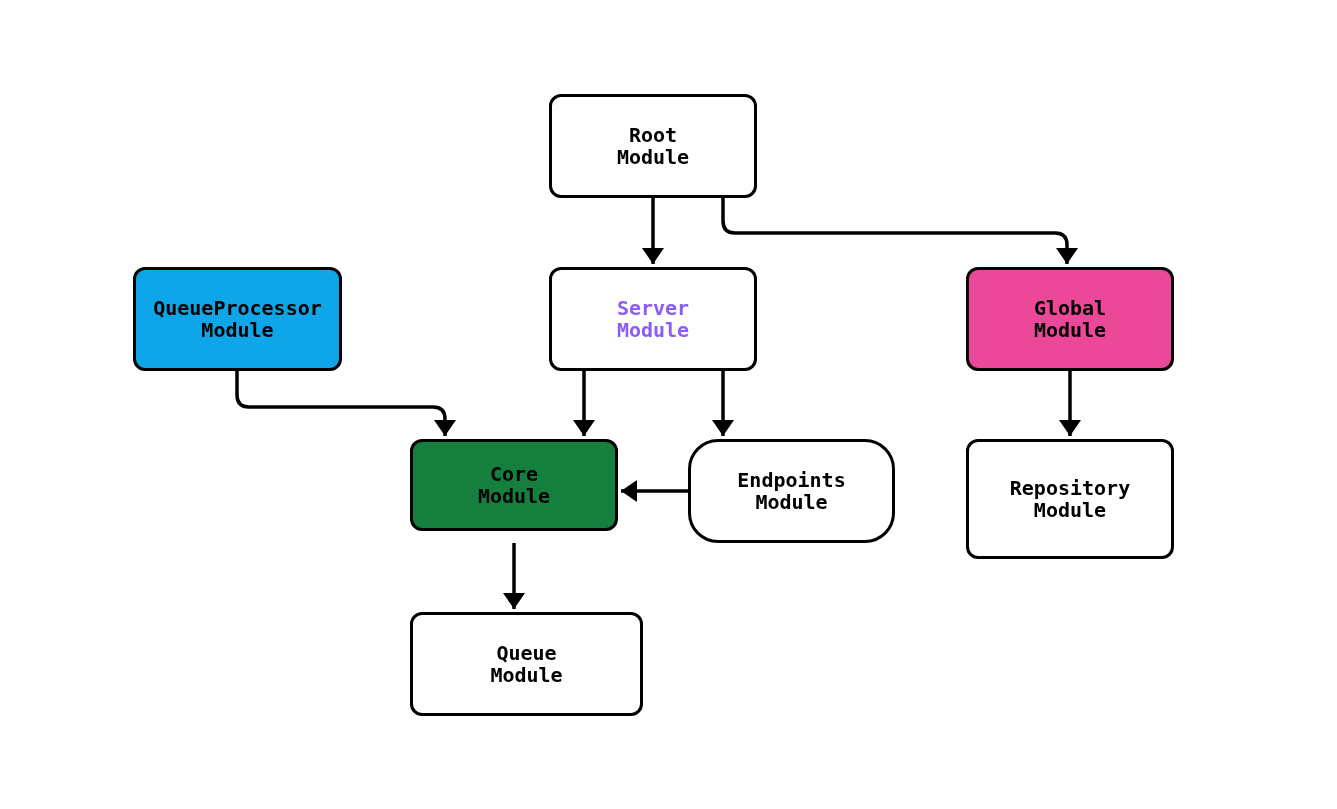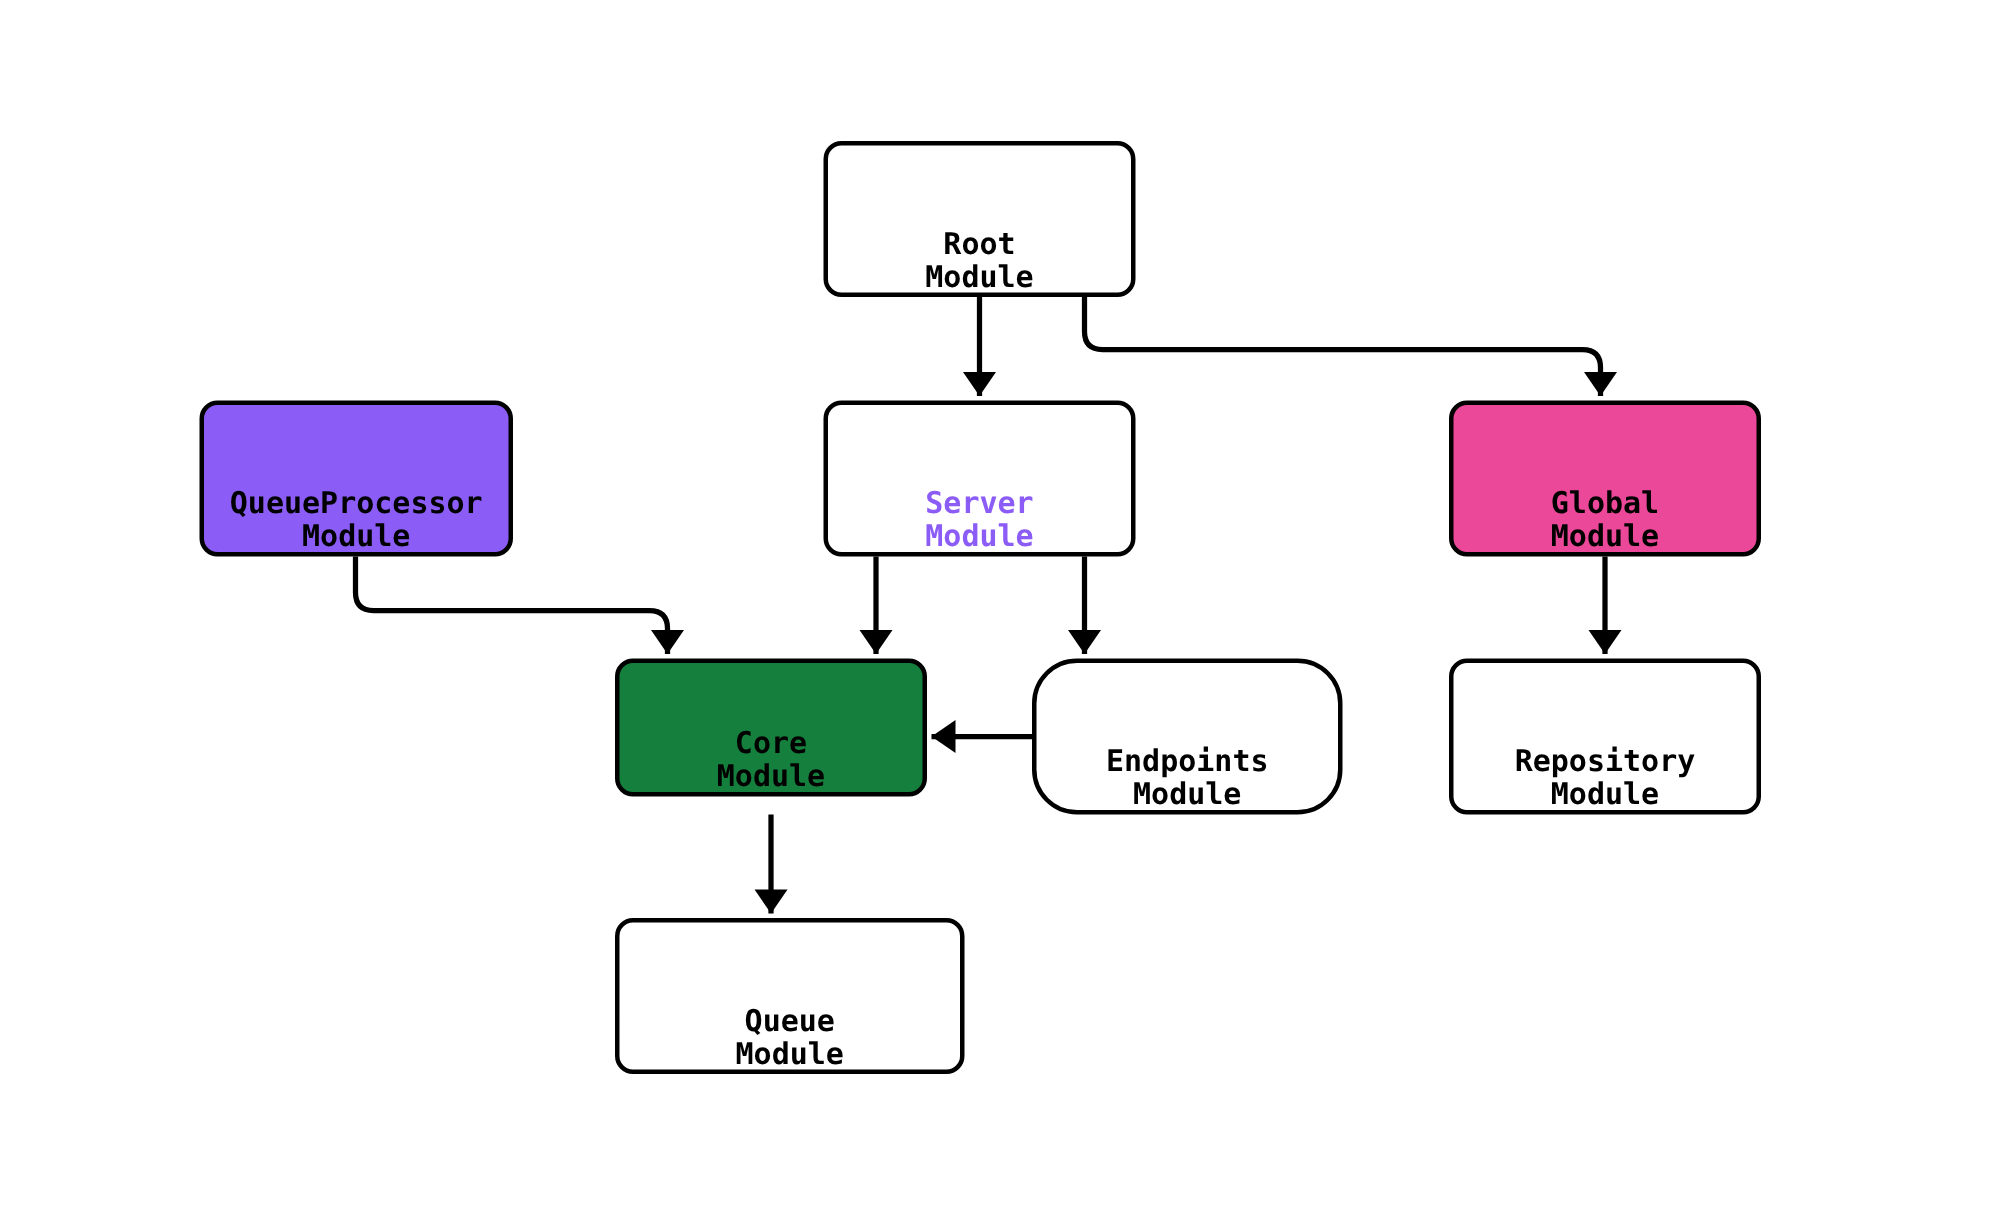--- a/index.html
+++ b/index.html
@@ -28,21 +28,21 @@
     stroke-width: 3.5;
     stroke-linecap: butt;
   }
   .node {
     position: absolute;
     box-sizing: border-box;
     border: 3.5px solid #000000;
     border-radius: 12px;
     background: #ffffff;
     display: flex;
-    align-items: flex-end;
+    align-items: center;
     justify-content: center;
   }
   .node .label {
     font-weight: bold;
     font-size: 20px;
     line-height: 22px;
     text-align: center;
     white-space: pre;
     letter-spacing: 0px;
   }
@@ -66,41 +66,41 @@
         <path class="edge" d="M 688 491 L 621 491" stroke="#000000" marker-end="url(#arrowhead)"></path>
         <path class="edge" d="M 1070 371 L 1070 436" stroke="#000000" marker-end="url(#arrowhead)"></path>
         <path class="edge" d="M 514 543 L 514 609" stroke="#000000" marker-end="url(#arrowhead)"></path>
       </g>
   </svg>
   <div id="nodes-layer">
       <div class="node" style="left: 549px; top: 94px; width: 208px; height: 104px; border-color: rgb(0, 0, 0); background: rgb(255, 255, 255);">
         <div class="label" style="color: rgb(0, 0, 0);">Root
 Module</div>
       </div>
-      <div class="node" style="left: 133px; top: 267px; width: 209px; height: 104px; border-color: rgb(0, 0, 0); background: #8b5cf6;">
+      <div class="node" style="left: 133px; top: 267px; width: 209px; height: 104px; border-color: rgb(0, 0, 0); background: #0ea5e9;">
         <div class="label" style="color: rgb(0, 0, 0);">QueueProcessor
 Module</div>
       </div>
       <div class="node" style="left: 549px; top: 267px; width: 208px; height: 104px; border-color: rgb(0, 0, 0); background: rgb(255, 255, 255);">
         <div class="label" style="color: #8b5cf6;">Server
 Module</div>
       </div>
       <div class="node" style="left: 966px; top: 267px; width: 208px; height: 104px; border-color: rgb(0, 0, 0); background: #ec4899;">
         <div class="label" style="color: rgb(0, 0, 0);">Global
 Module</div>
       </div>
       <div class="node" style="left: 410px; top: 439px; width: 208px; height: 92px; border-color: rgb(0, 0, 0); background: #15803d;">
         <div class="label" style="color: rgb(0, 0, 0);">Core
 Module</div>
       </div>
       <div class="node" style="left: 688px; top: 439px; width: 207px; height: 104px; border-color: rgb(0, 0, 0); background: rgb(255, 255, 255); border-radius: 30px;">
         <div class="label" style="color: rgb(0, 0, 0);">Endpoints
 Module</div>
       </div>
-      <div class="node" style="left: 966px; top: 439px; width: 208px; height: 104px; border-color: rgb(0, 0, 0); background: rgb(255, 255, 255);">
+      <div class="node" style="left: 966px; top: 439px; width: 208px; height: 120px; border-color: rgb(0, 0, 0); background: rgb(255, 255, 255);">
         <div class="label" style="color: rgb(0, 0, 0);">Repository
 Module</div>
       </div>
       <div class="node" style="left: 410px; top: 612px; width: 233px; height: 104px; border-color: rgb(0, 0, 0); background: rgb(255, 255, 255);">
         <div class="label" style="color: rgb(0, 0, 0);">Queue
 Module</div>
       </div>
     </div>
 </div>
 

